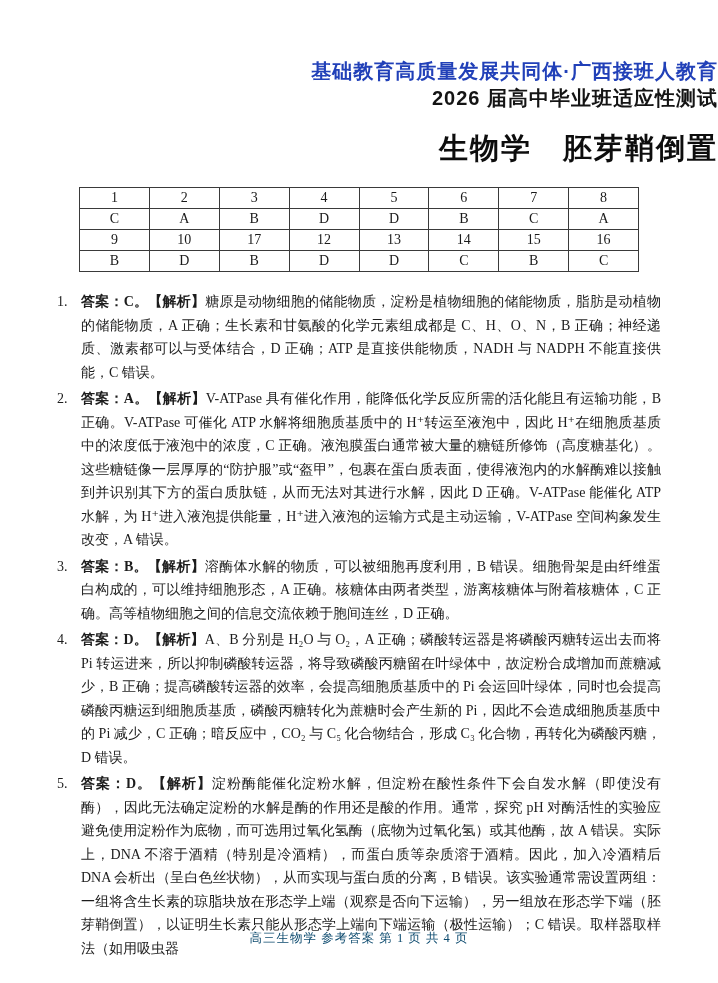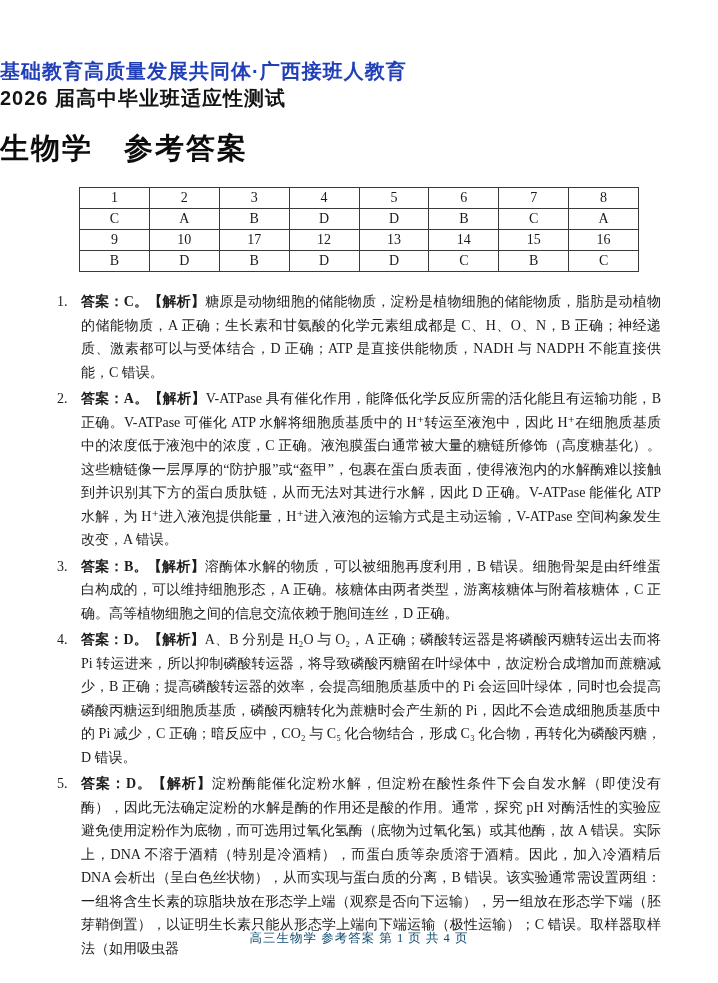--- a/index.html
+++ b/index.html
@@ -10,21 +10,21 @@
   .page {
     position: relative;
     width: 718px;
     height: 983px;
     margin: 0 auto;
     background: #ffffff;
     overflow: hidden;
     font-family: "Liberation Serif", "DejaVu Serif", serif;
     color: #1a1a1a;
   }
-  .header { text-align: left; }
+  .header { text-align: right; }
   .org-line {
     padding-top: 58px;
     font-family: "Liberation Sans", "DejaVu Sans", sans-serif;
     font-weight: bold;
     font-size: 20px;
     letter-spacing: 1px;
     color: #2140b8;
   }
   .exam-line {
     font-family: "Liberation Sans", "DejaVu Sans", sans-serif;
@@ -88,21 +88,21 @@
   }
 </style>
 </head>
 <body>
 
 <div class="page">
 
   <div class="header">
     <div class="org-line">基础教育高质量发展共同体·广西接班人教育</div>
     <div class="exam-line">2026 届高中毕业班适应性测试</div>
-    <div class="page-title">生物学　参考答案</div>
+    <div class="page-title">生物学　胚芽鞘倒置</div>
   </div>
 
   <table class="answers">
     <tbody>
       <tr>
         <td>1</td>
         <td>2</td>
         <td>3</td>
         <td>4</td>
         <td>5</td>

